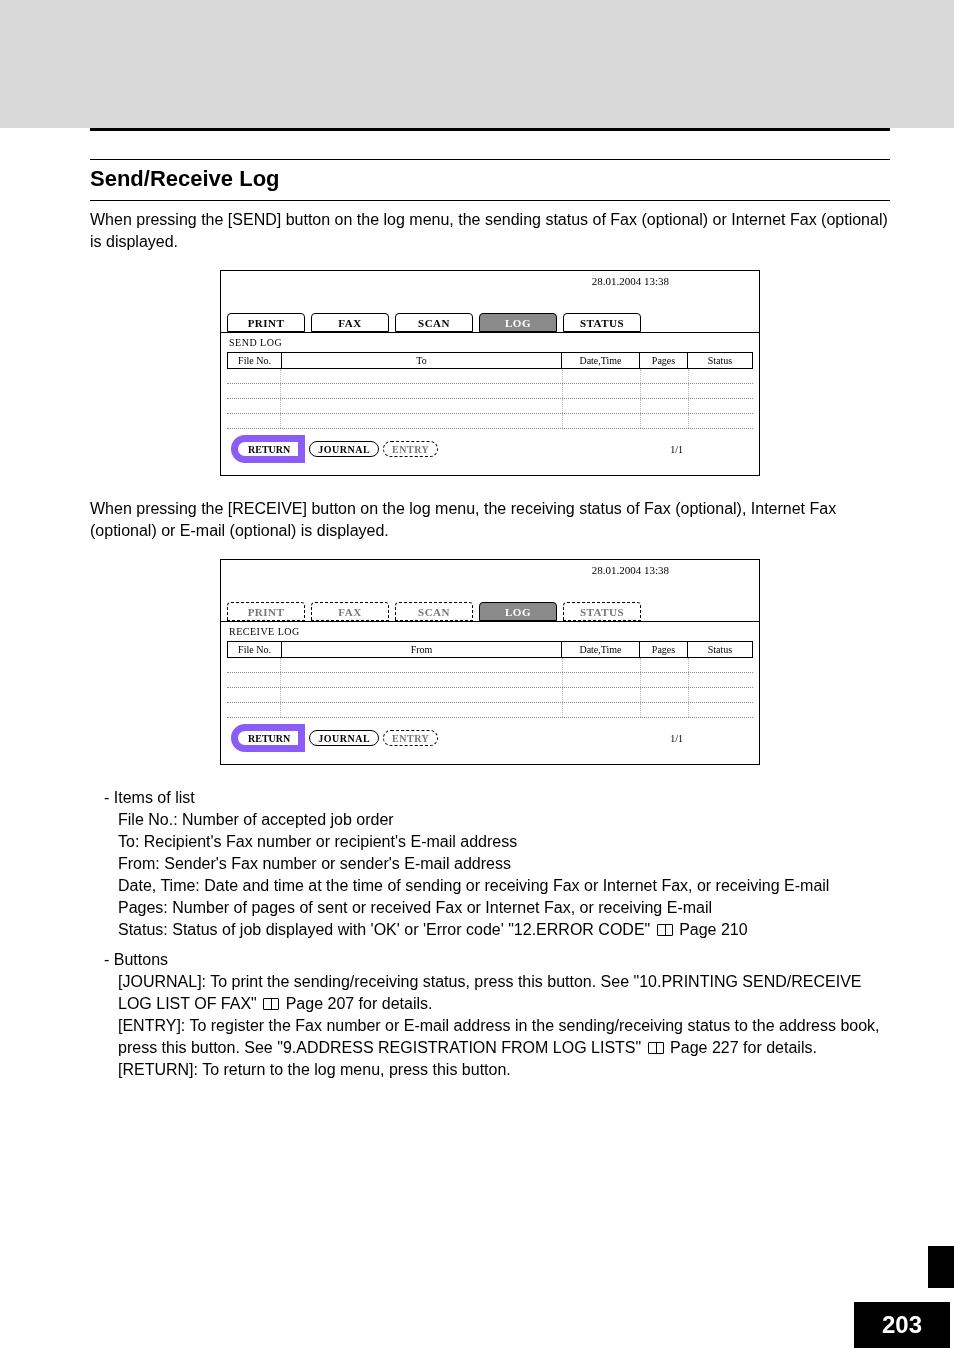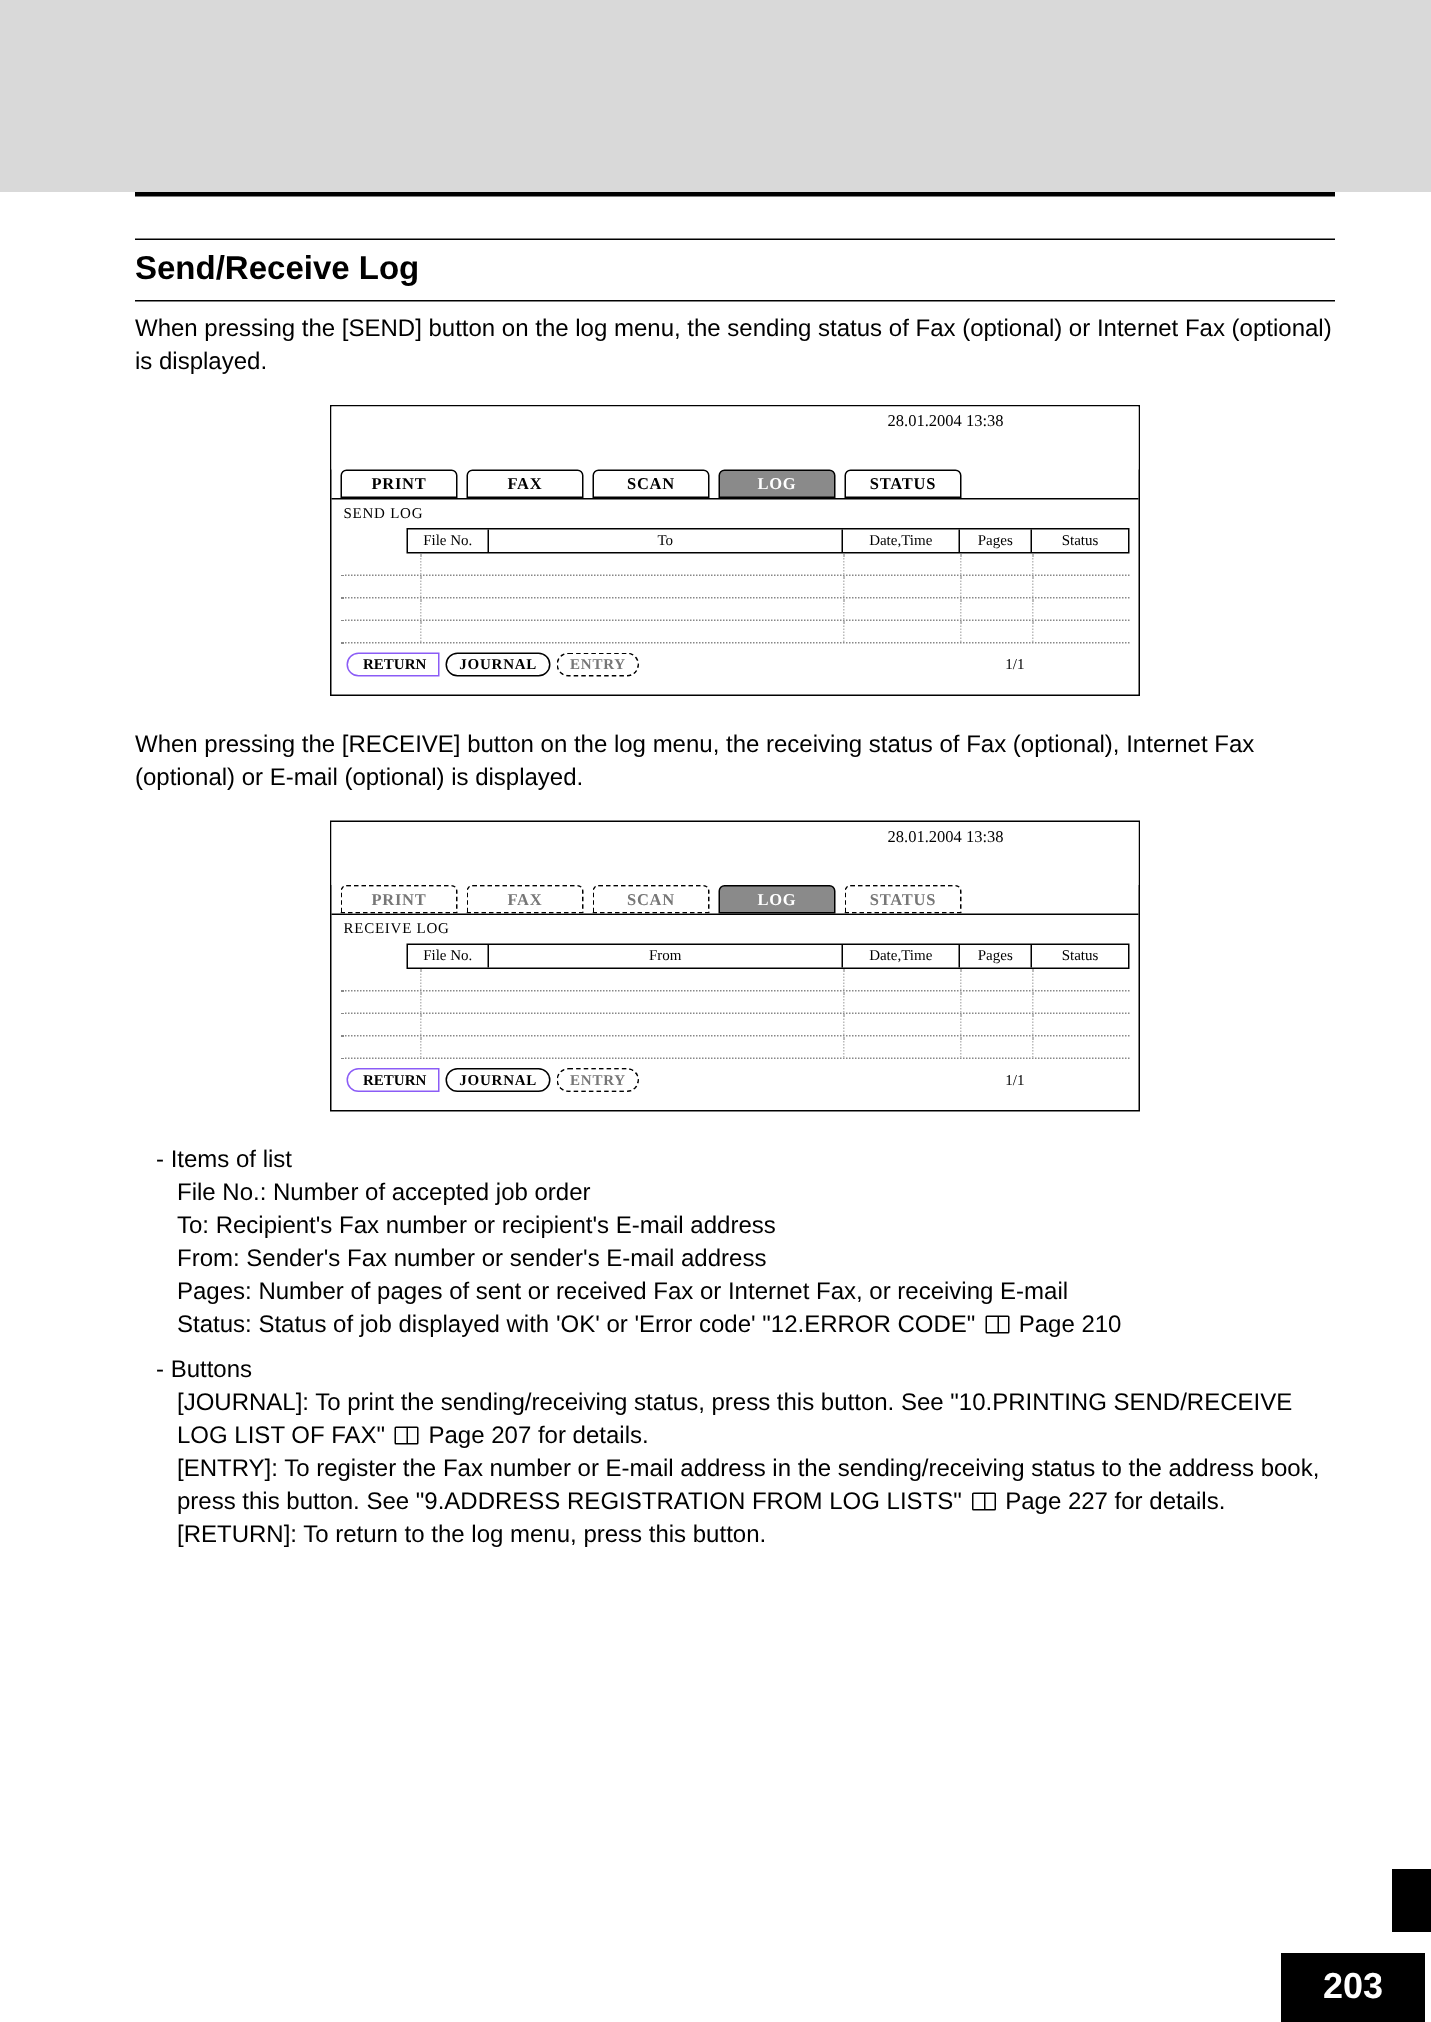--- a/index.html
+++ b/index.html
@@ -20,35 +20,35 @@
 
   .lcd-wrap { display: flex; justify-content: center; margin: 18px 0 22px 0; }
   .lcd { width: 540px; border: 1px solid #000; background: #fff; font-family: Liberation Serif, serif; font-size: 11px; color: #000; }
   .lcd-top { height: 42px; display: flex; align-items: flex-start; justify-content: flex-end; padding: 4px 90px 0 0; background: #fff; }
   .lcd-tabs { display: flex; padding: 0 6px; gap: 6px; align-items: flex-end; }
   .lcd-tab { border: 1px solid #000; border-radius: 4px 4px 0 0; padding: 3px 0 2px 0; text-align: center; width: 78px; font-weight: bold; letter-spacing: 0.5px; background: #fff; }
   .lcd-tab.active { background: #8a8a8a; color: #fff; }
   .lcd-tab.disabled { border-style: dashed; color: #777; }
   .lcd-body { border-top: 1px solid #000; padding: 2px 6px 6px 6px; }
   .lcd-subtitle { font-size: 10px; padding: 2px 2px 4px 2px; letter-spacing: 0.5px; }
-  .lcd-table-head { display: flex; border: 1px solid #000; margin-left: 44px; }
+  .lcd-table-head { display: flex; border: 1px solid #000; }
   .lcd-th { border-right: 1px solid #000; padding: 2px 4px; text-align: center; font-size: 10px; }
   .col-file { width: 54px; }
   .col-mid { flex: 1; }
   .col-dt { width: 78px; }
   .col-pages { width: 48px; }
   .col-status { width: 64px; border-right: none; }
   .lcd-rows .row { display: flex; border-bottom: 1px dotted #888; height: 15px; }
   .lcd-rows .row > div { border-right: 1px dotted #bbb; }
   .lcd-rows .row > div:last-child { border-right: none; }
   .lcd-footer { display: flex; align-items: center; justify-content: space-between; padding: 6px 8px 6px 4px; }
   .lcd-btns { display: flex; gap: 4px; align-items: center; }
   .lcd-btn { border: 1px solid #000; border-radius: 8px; padding: 2px 8px 1px 8px; font-size: 10px; font-weight: bold; letter-spacing: 0.5px; background: #fff; text-align: right; }
   .lcd-btn.dashed { border-style: dashed; color: #777; }
-  .lcd-return { border: 1px solid #8b5cf6; border-radius: 999px 8px 8px 999px; padding: 2px 8px 1px 10px; font-size: 10px; font-weight: bold; background: #fff; }
+  .lcd-return { border: 7px solid #8b5cf6; border-radius: 999px 8px 8px 999px; padding: 2px 8px 1px 10px; font-size: 10px; font-weight: bold; background: #fff; }
   .lcd-pg { font-size: 10px; padding-right: 62px; }
 
   .page-number-box { position: absolute; right: 4px; bottom: 0; background: #000; color: #fff; width: 96px; height: 46px; display: flex; align-items: center; justify-content: center; font-size: 24px; font-weight: bold; }
   .side-tab { position: absolute; right: 0; bottom: 60px; background: #000; width: 26px; height: 42px; }
 </style>
 </head>
 <body>
 <div class="page">
 
   <div class="top-gray"></div>
@@ -189,20 +189,21 @@
         </div>
       </div>
     </div>
 
     <div class="indent-block">
       <div class="hang">-  Items of list</div>
       <div class="sub-lines">
         <div>File No.: Number of accepted job order</div>
         <div>To: Recipient's Fax number or recipient's E-mail address</div>
         <div>From: Sender's Fax number or sender's E-mail address</div>
+        <div>Date, Time: Date and time at the time of sending or receiving Fax or Internet Fax, or receiving E-mail</div>
         <div>Pages: Number of pages of sent or received Fax or Internet Fax, or receiving E-mail</div>
         <div>
           <span>Status: Status of job displayed with 'OK' or 'Error code' "12.ERROR CODE"</span>
           <span class="book-icon"></span><span> Page 210</span>
         </div>
       </div>
     </div>
 
     <div class="indent-block">
       <div class="hang">-  Buttons</div>

